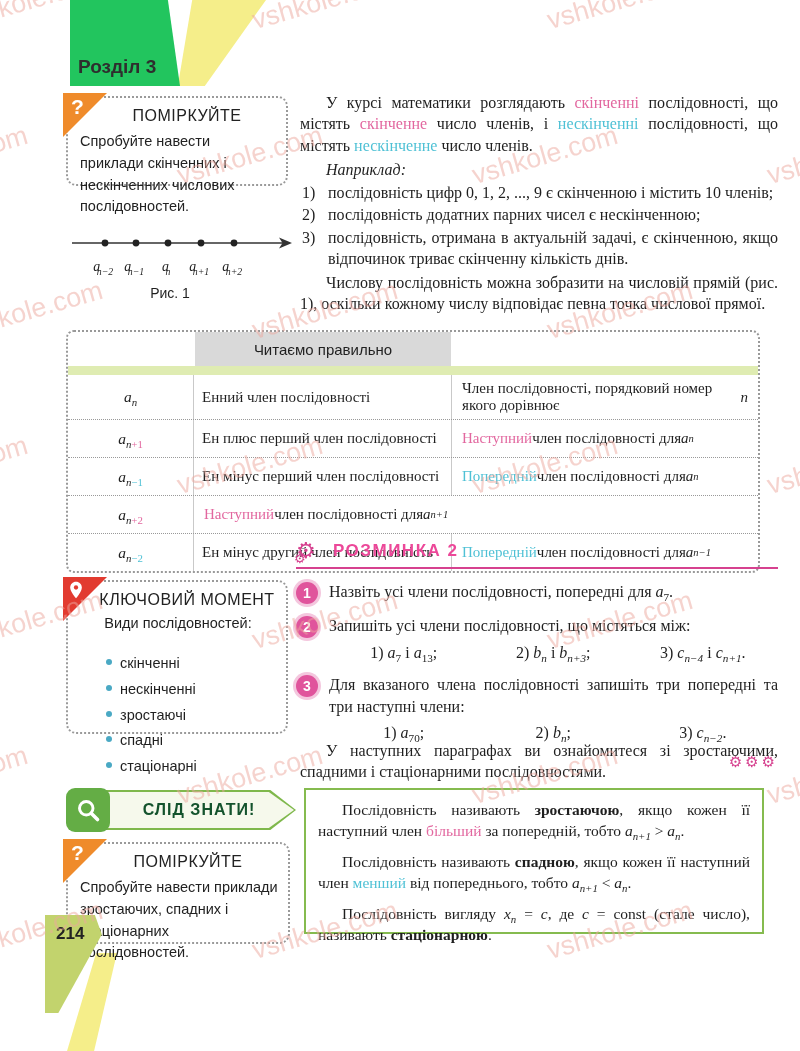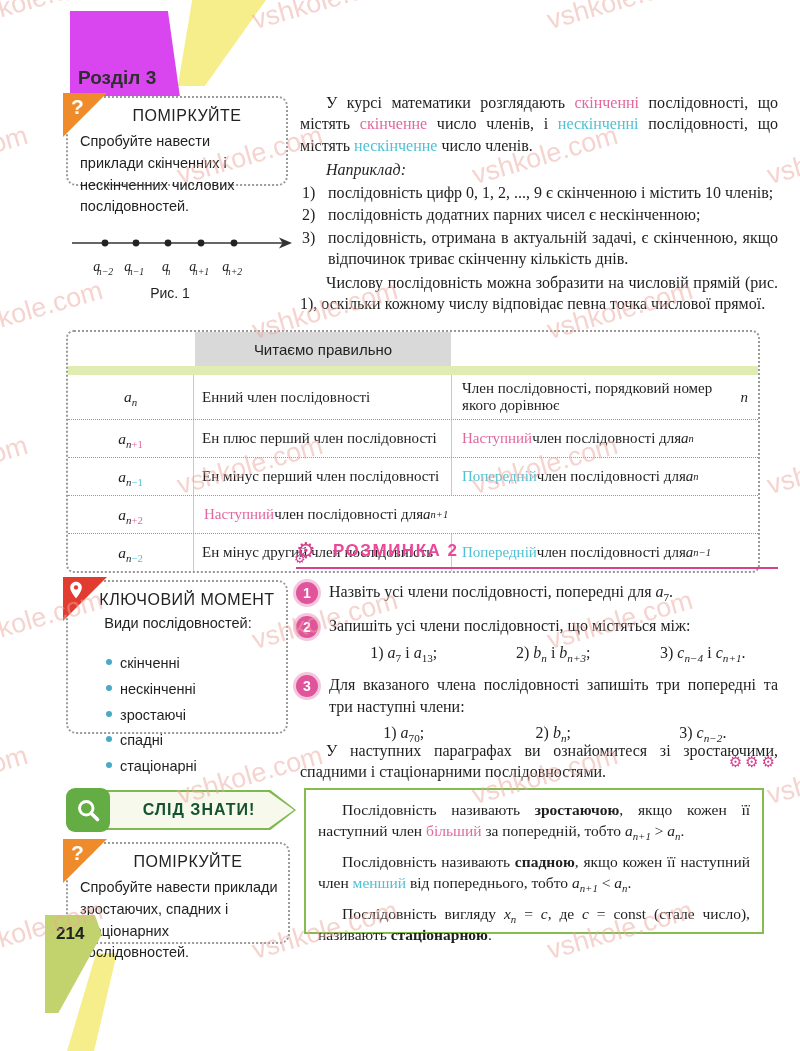--- a/index.html
+++ b/index.html
@@ -10,22 +10,22 @@
     font-family:"Liberation Serif", serif;
   }
   
   #wm-layer { position:absolute; inset:0; z-index:6; pointer-events:none; }
   #wm-layer span {
     position:absolute; white-space:nowrap;
     font-family:"Liberation Sans", sans-serif; font-size:27px;
     color:#eda89e; opacity:.5; transform:rotate(-16deg);
   }
   
-  .chapter-shape { position:absolute; left:70px; top:11px; width:110px; height:86px;
-    background:#d946ef; clip-path:polygon(0 0, 89% 0, 100% 100%, 0 100%); z-index:1; }
+  .chapter-shape { position:absolute; left:70px; top:0; width:110px; height:86px;
+    background:#22c55e; clip-path:polygon(0 0, 89% 0, 100% 100%, 0 100%); z-index:1; }
   .chapter-label { position:absolute; left:8px; bottom:8px;
     font-family:"Liberation Sans", sans-serif; font-size:19px; font-weight:bold; color:#2e2e2e; }
   .chapter-stripe { position:absolute; left:176px; top:0; width:90px; height:86px;
     background:#f5ee8a; clip-path:polygon(18% 0, 100% 0, 32% 100%, 2% 100%); z-index:1; }
   
   .dotted-box { position:absolute; border:2px dotted #9a9a9a; border-radius:10px;
     background:#fff; z-index:1; padding:6px 10px 6px 12px; }
   .corner-icon { position:absolute; left:-5px; top:-5px; width:44px; height:44px;
     clip-path:polygon(0 0, 100% 0, 0 100%); }
   .corner-icon.orange { background:#ef8b2b; }

